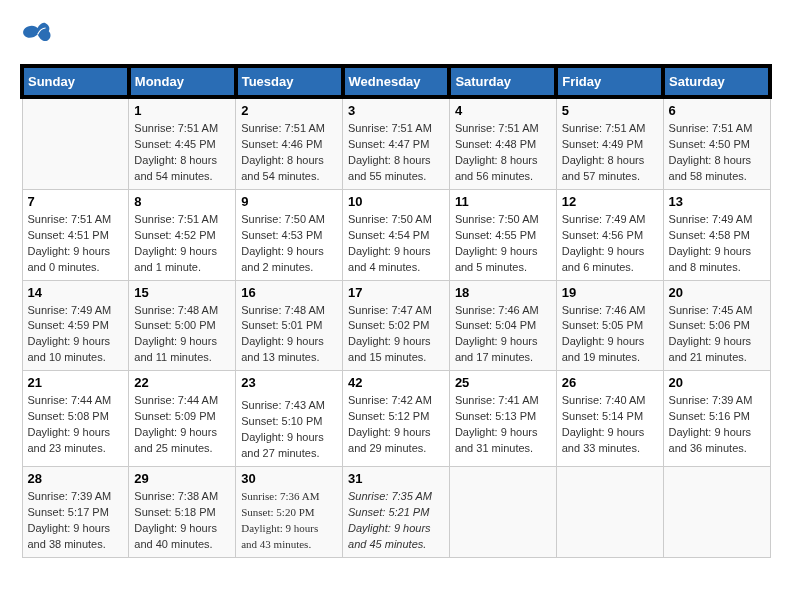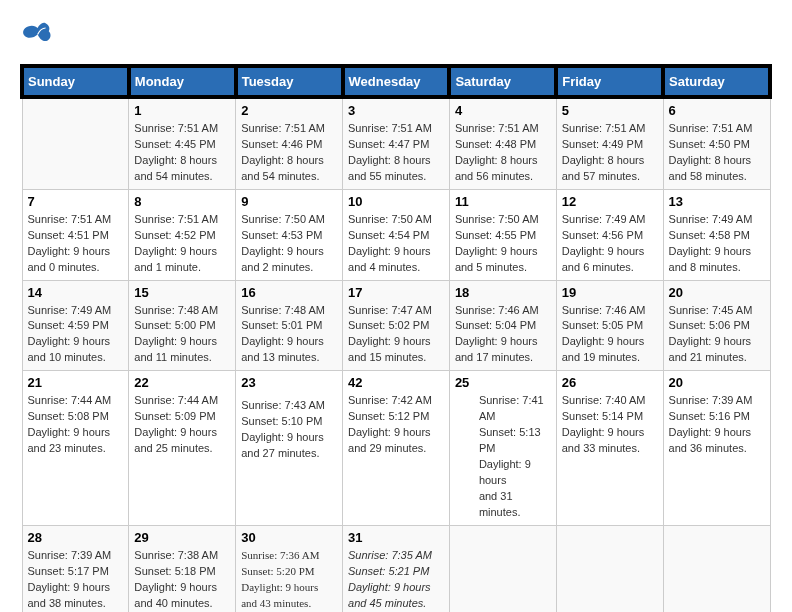--- a/index.html
+++ b/index.html
@@ -290,21 +290,21 @@
         </td>
         <td>
           <span class="day-number">42</span>
           <div class="day-info" style="white-space: pre-line;">Sunrise: 7:42 AM
 Sunset: 5:12 PM
 Daylight: 9 hours
 and 29 minutes.</div>
         </td>
         <td>
           <span class="day-number">25</span>
-          <div class="day-info" style="white-space: pre-line; margin-left: 24px;">Sunrise: 7:41 AM
+          <div class="day-info" style="white-space: pre-line;">Sunrise: 7:41 AM
 Sunset: 5:13 PM
 Daylight: 9 hours
 and 31 minutes.</div>
         </td>
         <td>
           <span class="day-number">26</span>
           <div class="day-info" style="white-space: pre-line;">Sunrise: 7:40 AM
 Sunset: 5:14 PM
 Daylight: 9 hours
 and 33 minutes.</div>

